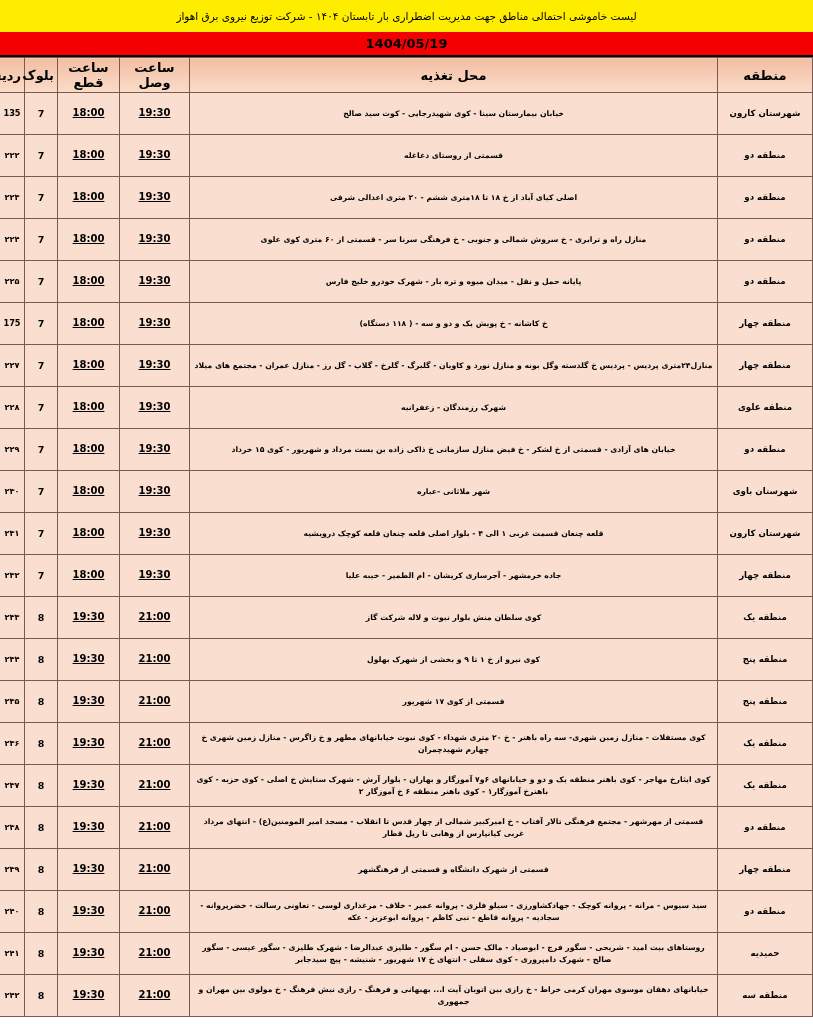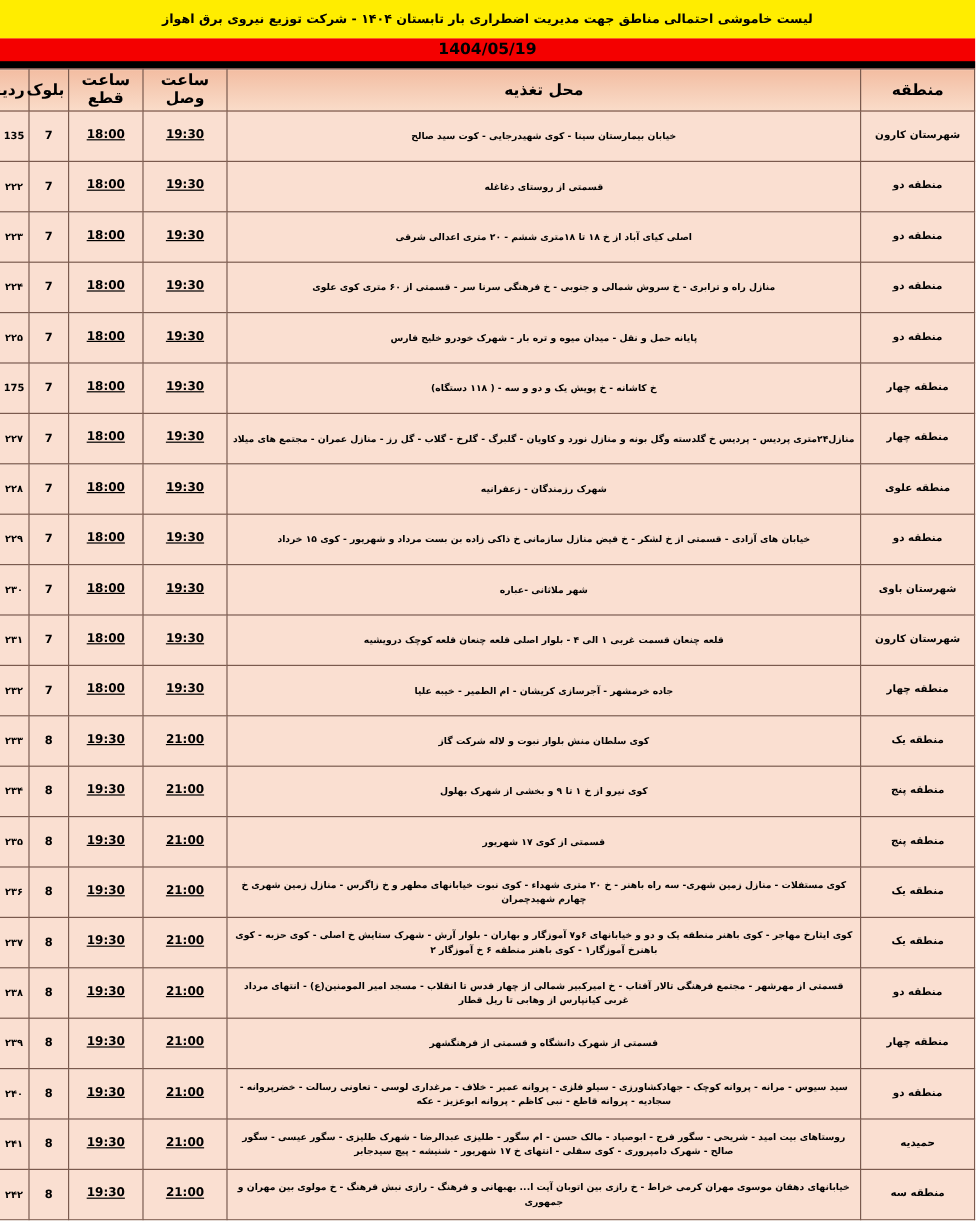--- a/index.html
+++ b/index.html
@@ -26,35 +26,35 @@
   .title-banner {
     background: #ffed00;
     height: 32px;
     display: flex;
     align-items: center;
     justify-content: center;
     border-bottom: 1px solid #ffed00;
   }
   .title-banner .title-text {
     font-size: 10.5px;
-    font-weight: bold;
+    font-weight: normal;
     color: #000000;
     letter-spacing: 0;
     white-space: nowrap;
     text-align: center;
   }
 
   
   .date-banner {
     background: #f40000;
     height: 25px;
     display: flex;
     align-items: center;
     justify-content: center;
-    border-bottom: 6px solid #000000;
+    border-bottom: 2px solid #000000;
   }
   .date-banner .date-text {
     font-size: 13px;
     font-weight: bold;
     color: #000000;
     direction: ltr;
     font-family: "DejaVu Sans", "Liberation Sans", sans-serif;
   }
 
   

